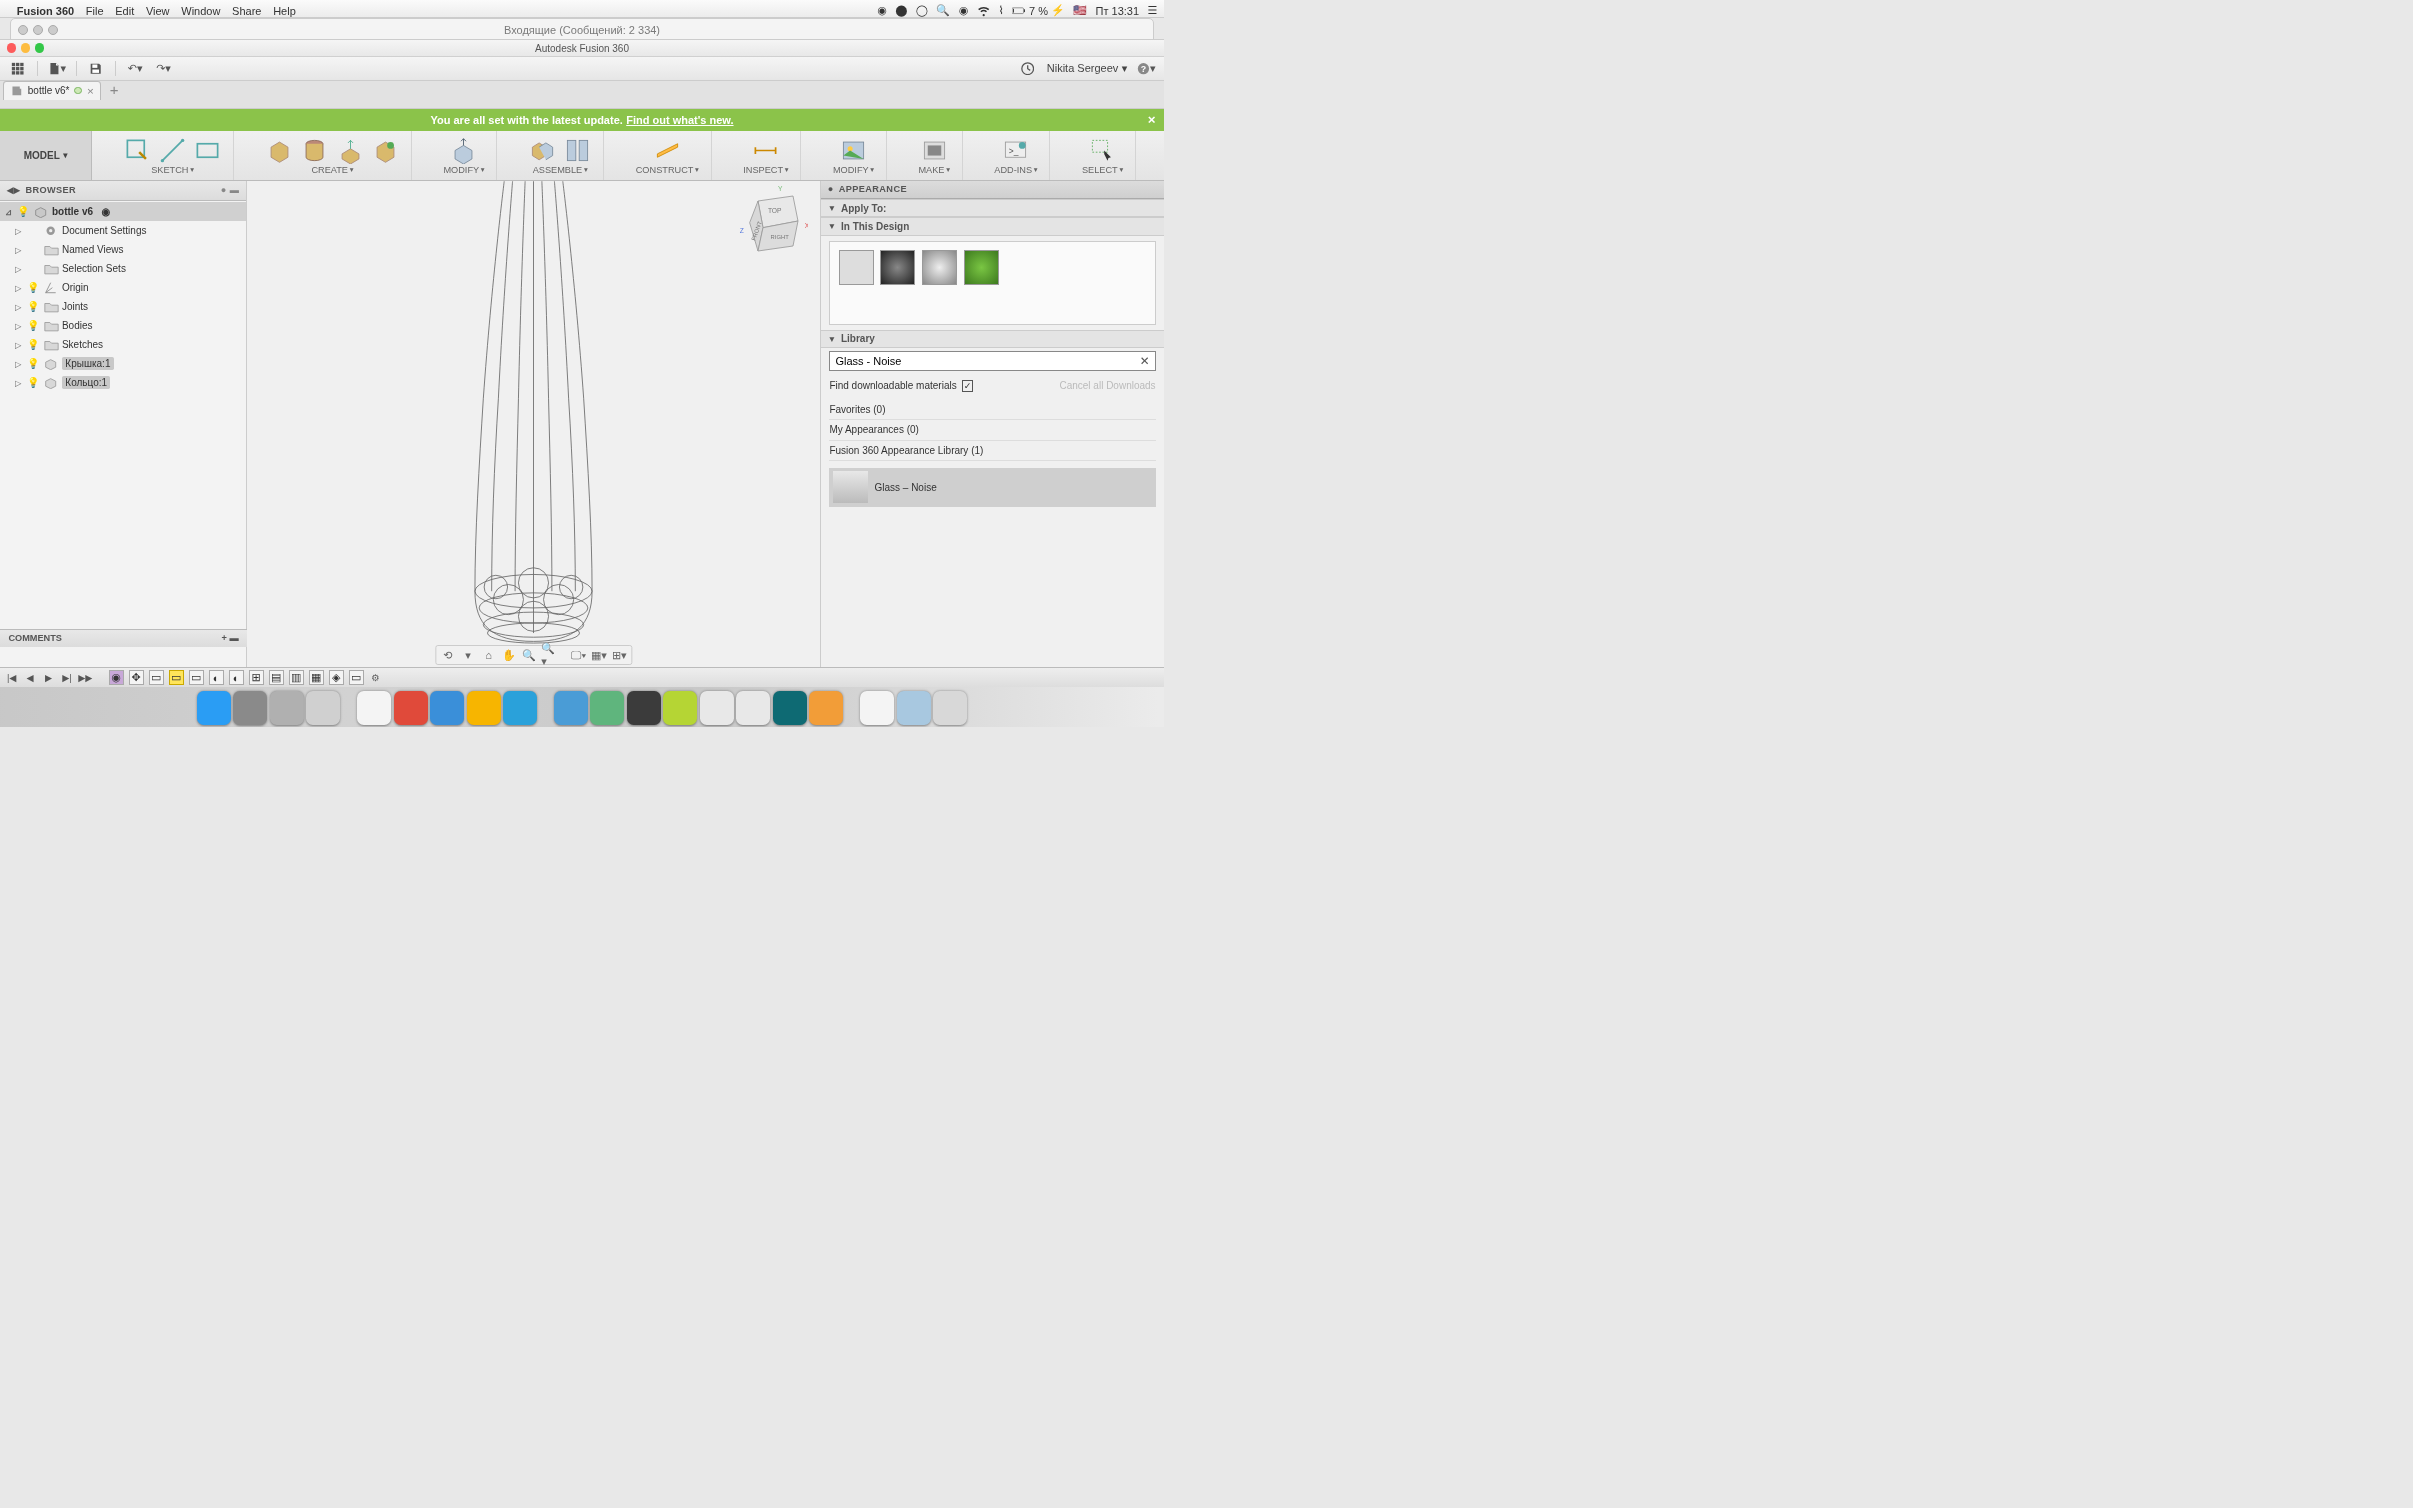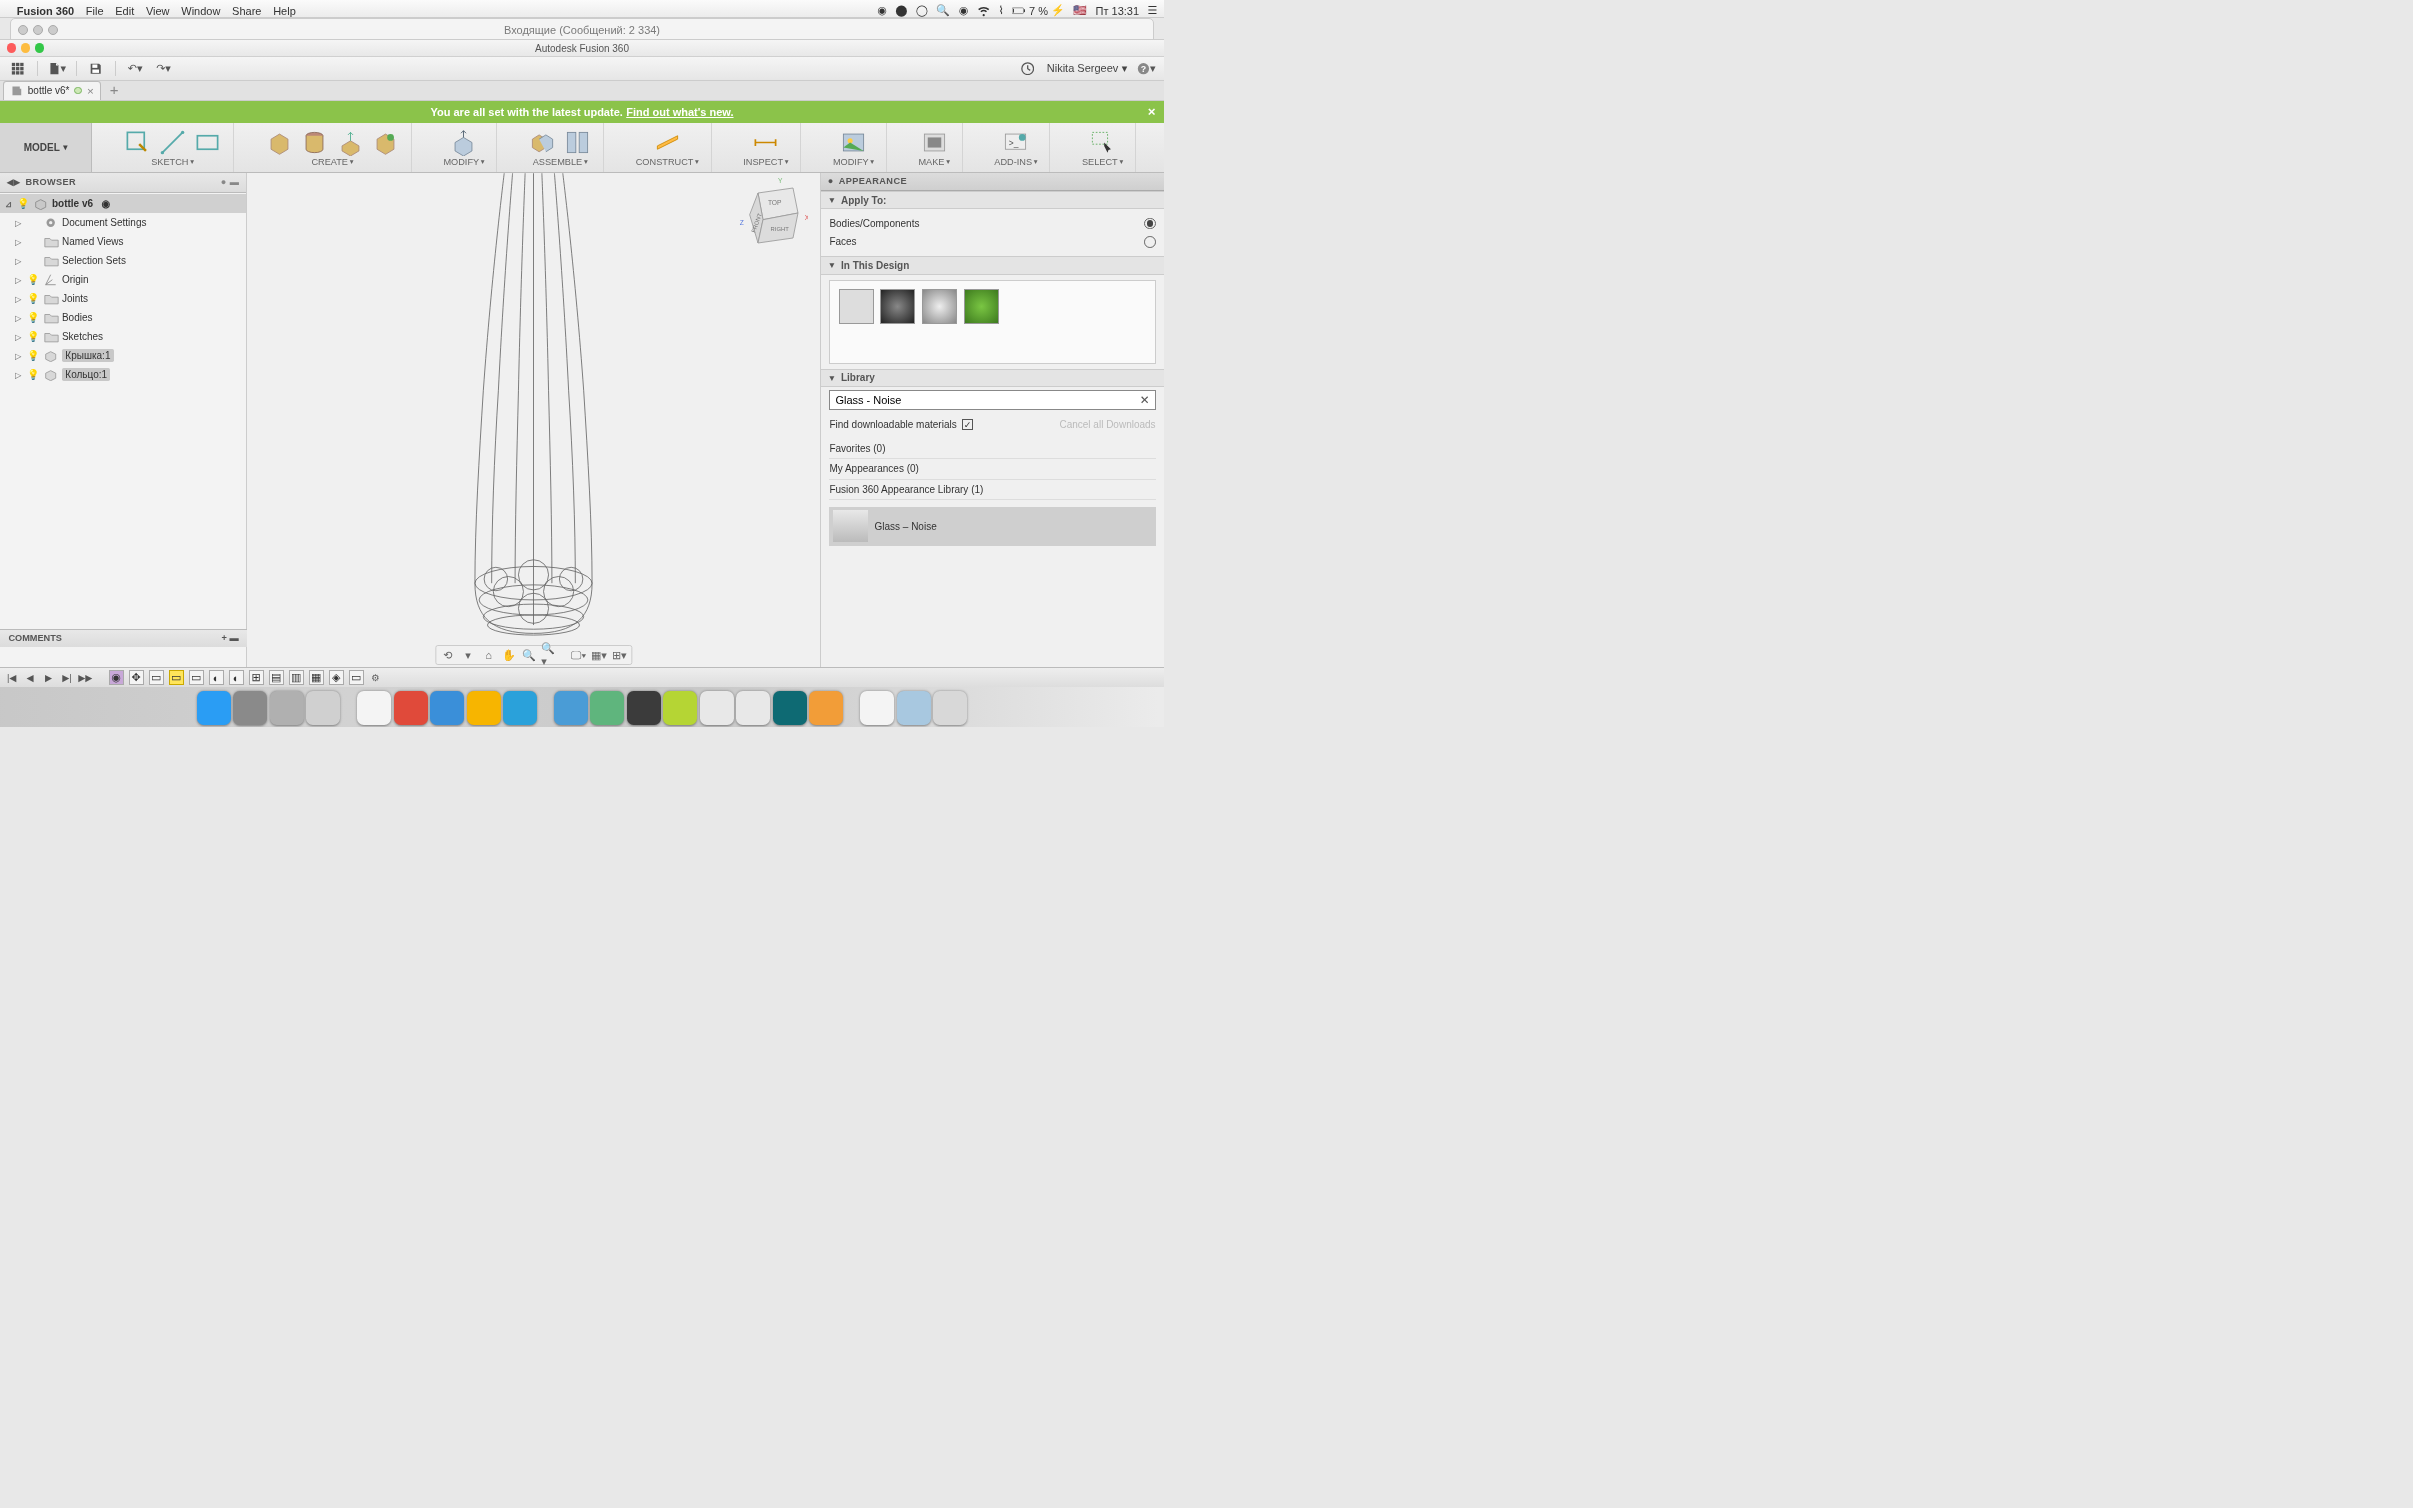--- a/index.html
+++ b/index.html
@@ -25,21 +25,21 @@
 .titlebar .traffic { position:absolute; left:6.7px; display:flex; gap:5px;}
 .titlebar .traffic span{ width:9.2px;height:9.2px; border-radius:50%; }
 .tl-red{background:#fd5c5c;} .tl-yellow{background:#fdbc40;} .tl-green{background:#33c748;}
 
 .quickbar { height:23.5px; background:linear-gradient(#f5f5f5,#e6e6e6); border-bottom:0.8px solid #ccc; display:flex; align-items:center; padding:0 8.4px; gap:10px;}
 .quickbar .qbtn { width:18.4px; height:18.4px; display:flex; align-items:center; justify-content:center; color:#555;}
 .quickbar .sep { width:0.8px; height:15px; background:#ccc;}
 .quickbar .right { margin-left:auto; display:flex; align-items:center; gap:10px;}
 .username { font-size:11px; color:#444; display:flex; align-items:center; gap:3.4px;}
 
-.tabs { height:20px; background:#e2e2e2; border-bottom:0.8px solid #ccc; display:flex; align-items:center;}
+.tabs { height:28px; background:#e2e2e2; border-bottom:0.8px solid #ccc; display:flex; align-items:flex-start;}
 .tab { height:19px; background:#f3f3f3; border:0.8px solid #bbb; border-bottom:none; border-top-left-radius:3.4px; border-top-right-radius:3.4px; padding:0 6.7px; display:flex; align-items:center; gap:5px; font-size:10px; margin-left:3.4px;}
 .tab .dot{ width:7.5px; height:7.5px; border-radius:50%; border:0.8px solid #7bb661; background:#cde8b5;}
 .tab .close{ color:#888; font-size:11.7px;}
 .newtab { width:18.4px; height:18.4px; display:flex; align-items:center; justify-content:center; color:#888; font-size:15px; margin-left:3.4px;}
 
 .update-banner { height:22px; background:#8bc34a; color:#fff; display:flex; align-items:center; justify-content:center; font-size:11px; font-weight:600; position:relative;}
 .update-banner a{ color:#fff; text-decoration:underline; margin-left:3.4px;}
 .update-banner .close{ position:absolute; right:8.4px; font-size:13.4px; font-weight:bold;}
 
 
@@ -593,30 +593,20 @@
 
     <div class="side-panel">
       <div class="panel-header">
         <span class="pin">●</span>
           <span>APPEARANCE</span>
       </div>
       <div class="section-head">
           <span class="caret">▼</span>
           <span>Apply To:</span>
         </div>
-      <div class="applyto">
-        <div class="applyto-row">
-          <span>Bodies/Components</span>
-            <span class="radio checked"></span>
-        </div>
-        <div class="applyto-row">
-          <span>Faces</span>
-            <span class="radio"></span>
-        </div>
-      </div>
       <div class="section-head">
           <span class="caret">▼</span>
           <span>In This Design</span>
         </div>
       <div class="swatch-row">
         <div class="swatch"></div>
         <div class="swatch dark"></div>
         <div class="swatch silver"></div>
         <div class="swatch green"></div>
       </div>

